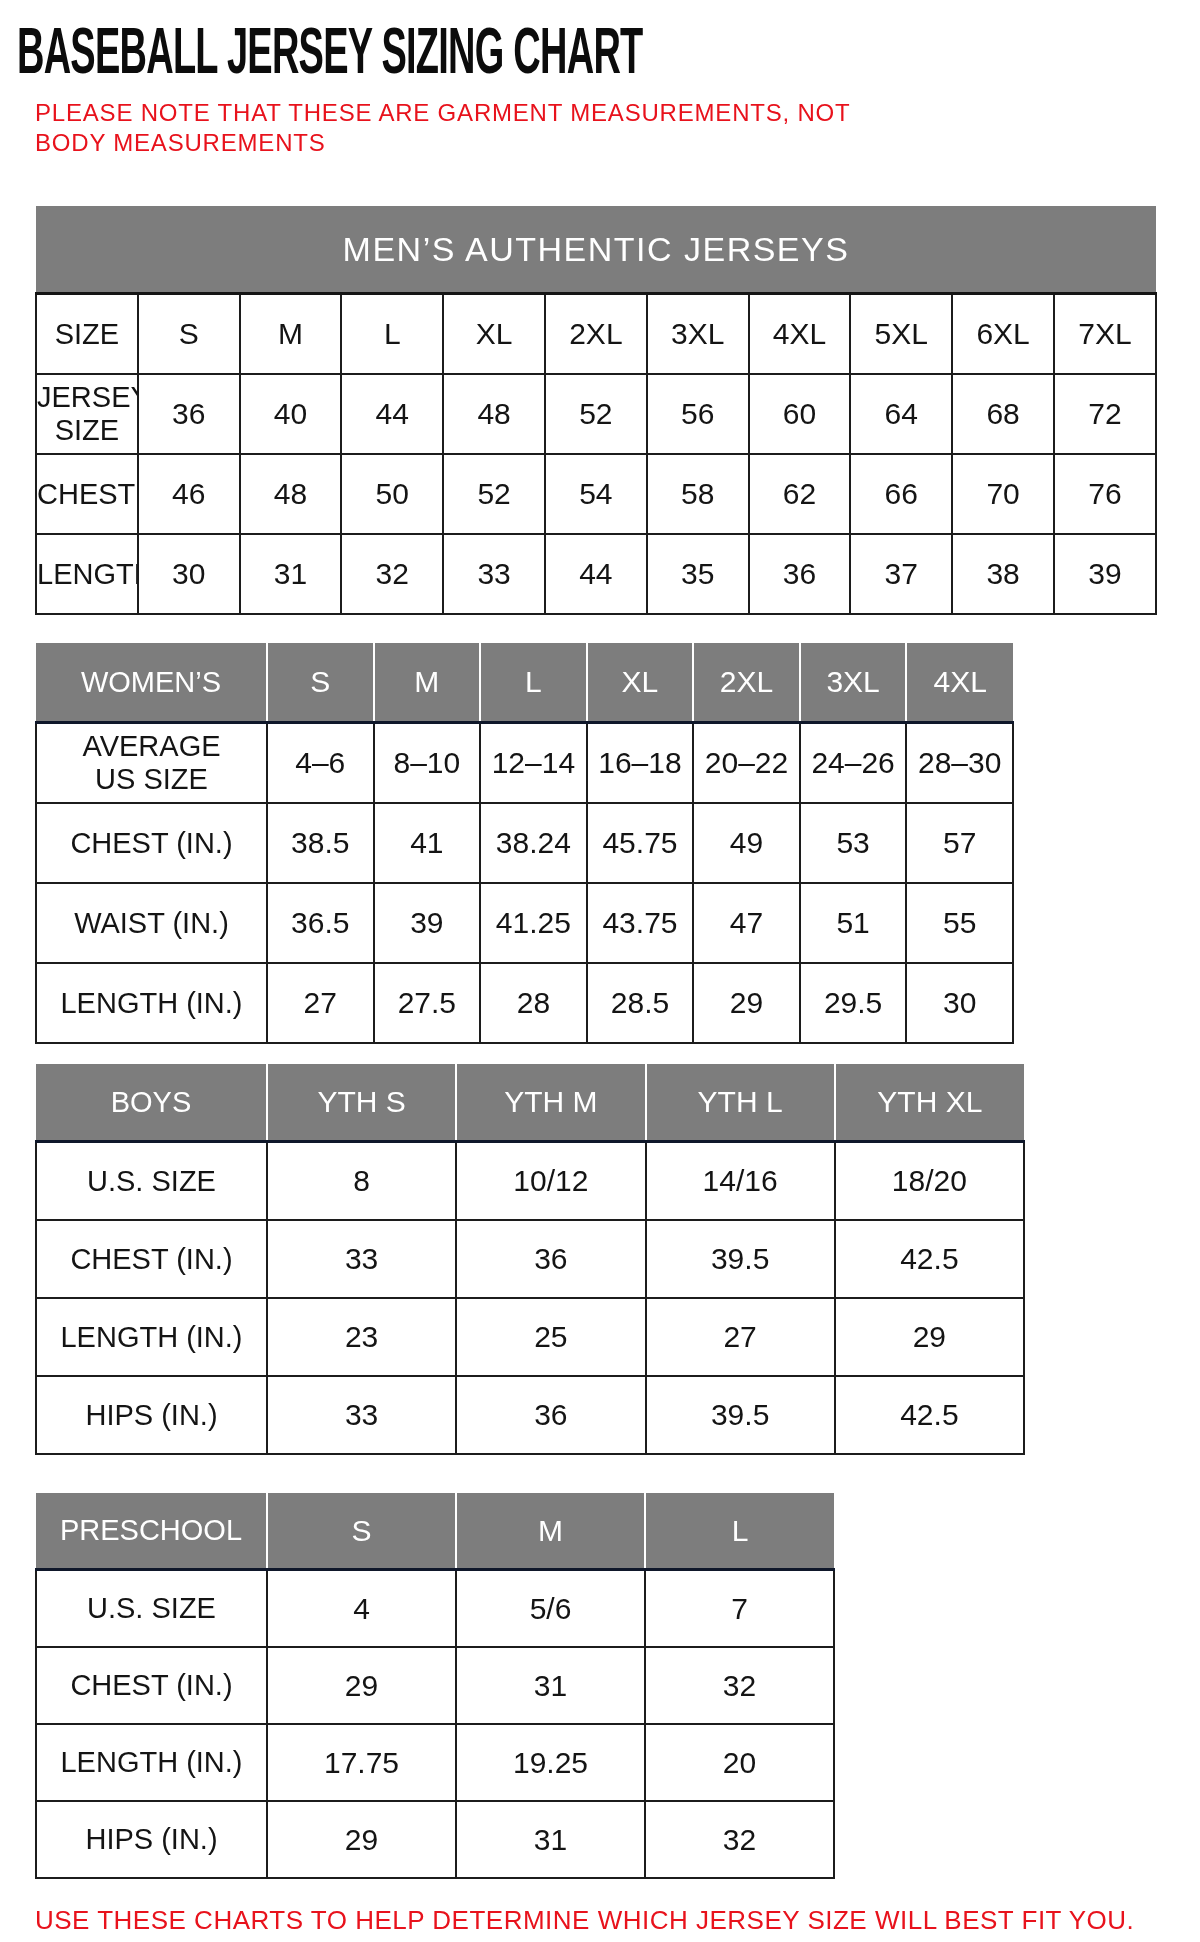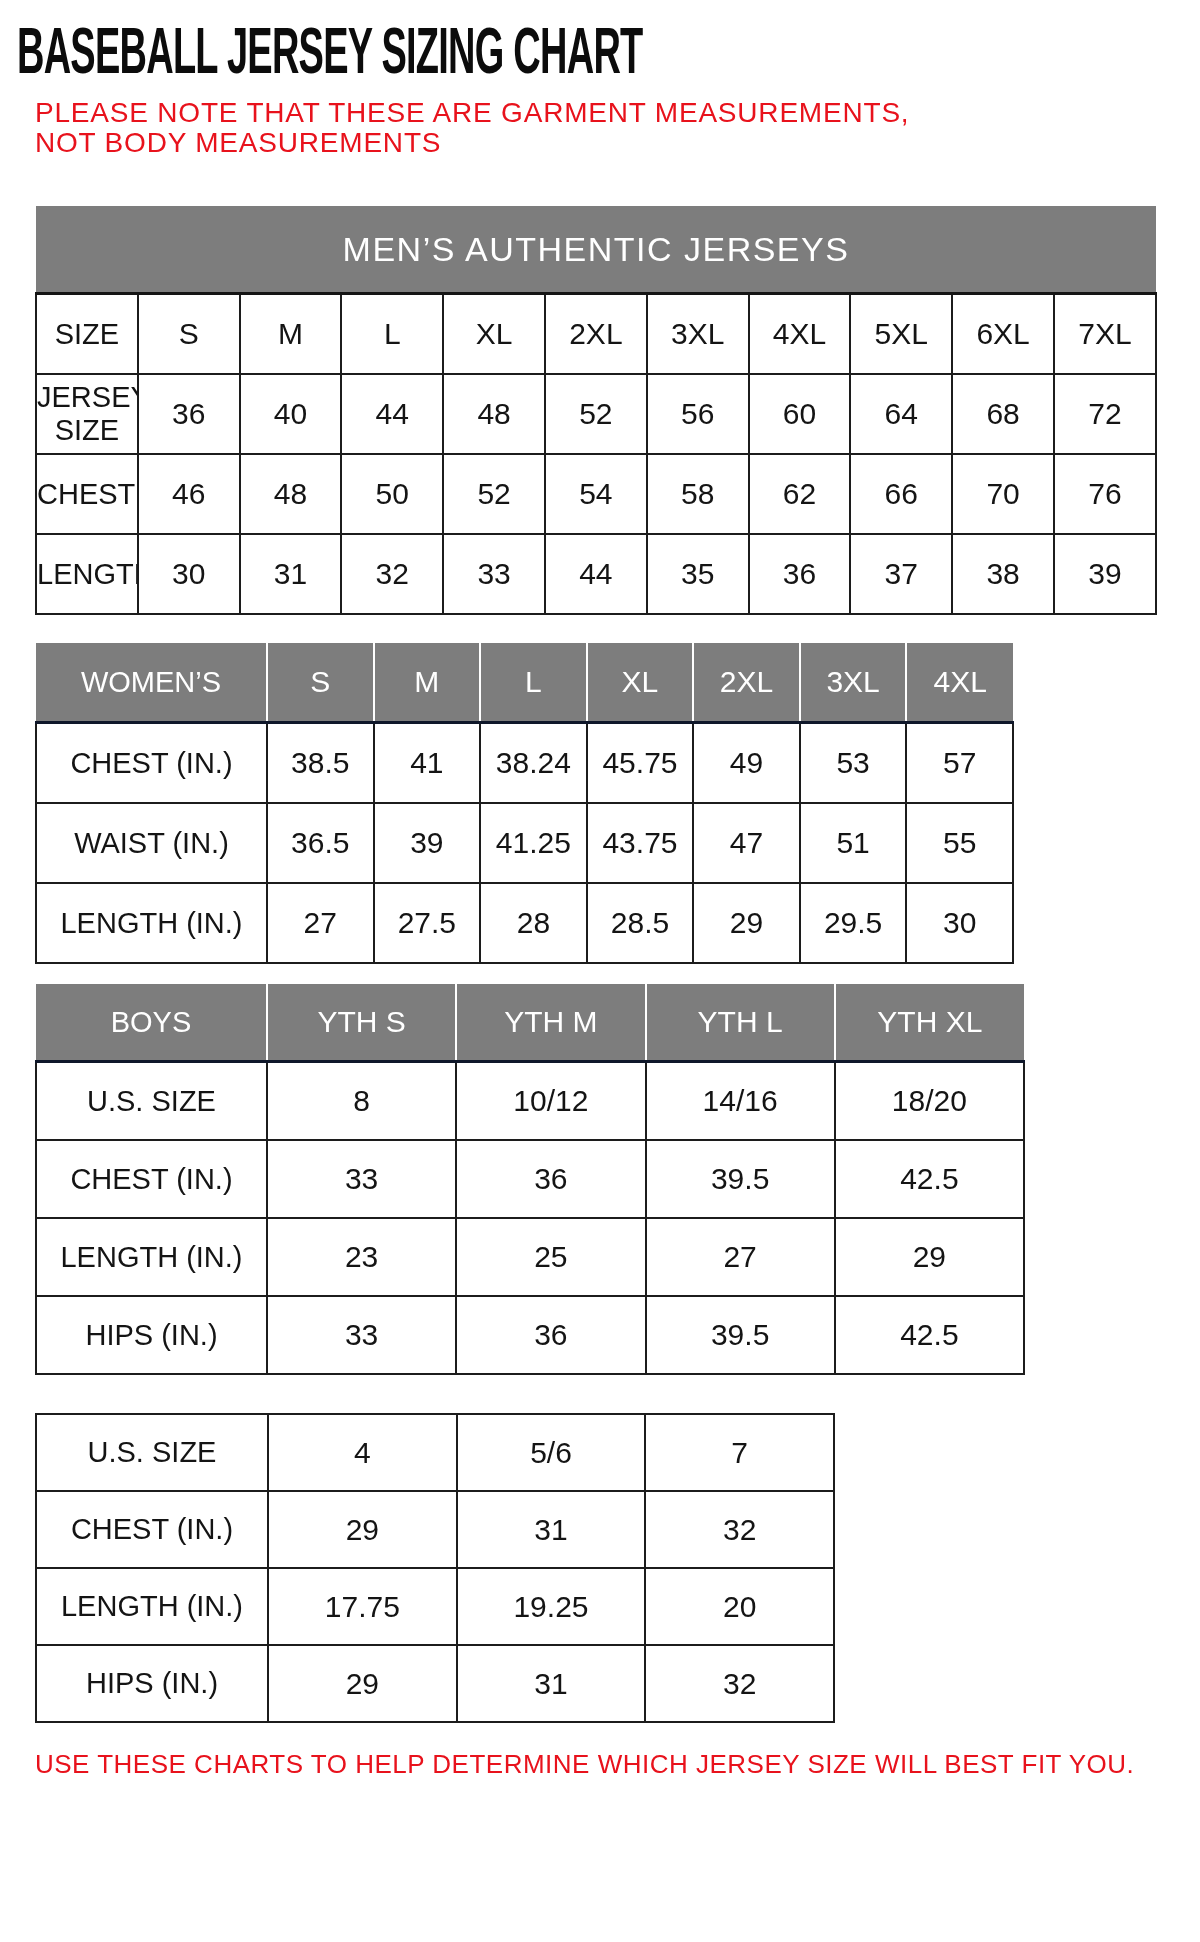--- a/index.html
+++ b/index.html
@@ -7,21 +7,21 @@
     position:relative; width:1200px; height:1942px; overflow:hidden;
     background:#ffffff; font-family:"Liberation Sans", sans-serif; color:#111;
   }
   .title-wrap { margin:18px 0 0 17px; height:66px; line-height:66px; white-space:nowrap; }
   .title-inner {
     display:inline-block; font-size:50px; font-weight:900; letter-spacing:-1px; color:#0c0c0c;
     transform:scale(0.76,1.30); transform-origin:0 50%;
   }
   .note {
     margin:14px 0 0 35px; max-width:880px;
-    font-size:28px; line-height:30px; letter-spacing:0.8px; font-weight:400;
+    font-size:24px; line-height:30px; letter-spacing:0.8px; font-weight:400;
   }
   .red { color:#e8121c; }
   table.tbl { border-collapse:collapse; table-layout:fixed; margin-left:35px;border-radius:16px; }
   .tbl td {
     border:2px solid #1c1c1c; text-align:center; vertical-align:middle;
     font-size:30px; color:#141414; padding:0; overflow:hidden;
   }
   .tbl td:first-child { width:230px; }
   .tbl td.lbl { white-space:pre-line; font-size:29px; line-height:33px; }
   .tbl td.banner {
@@ -122,20 +122,31 @@
           <td class="gray lbl">WOMEN’S</td>
           <td class="gray val">S</td>
           <td class="gray val">M</td>
           <td class="gray val">L</td>
           <td class="gray val">XL</td>
           <td class="gray val">2XL</td>
           <td class="gray val">3XL</td>
           <td class="gray val">4XL</td>
         </tr>
         <tr>
+          <td class="lbl">AVERAGE
+US SIZE</td>
+          <td class="val">4–6</td>
+          <td class="val">8–10</td>
+          <td class="val">12–14</td>
+          <td class="val">16–18</td>
+          <td class="val">20–22</td>
+          <td class="val">24–26</td>
+          <td class="val">28–30</td>
+        </tr>
+        <tr>
           <td class="lbl">CHEST (IN.)</td>
           <td class="val">38.5</td>
           <td class="val">41</td>
           <td class="val">38.24</td>
           <td class="val">45.75</td>
           <td class="val">49</td>
           <td class="val">53</td>
           <td class="val">57</td>
         </tr>
         <tr>
@@ -197,20 +208,26 @@
           <td class="val">36</td>
           <td class="val">39.5</td>
           <td class="val">42.5</td>
         </tr>
       </tbody>
     </table>
 
   <table class="tbl preschool">
       <tbody>
         <tr>
+          <td class="gray lbl">PRESCHOOL</td>
+          <td class="gray val">S</td>
+          <td class="gray val">M</td>
+          <td class="gray val">L</td>
+        </tr>
+        <tr>
           <td class="lbl">U.S. SIZE</td>
           <td class="val">4</td>
           <td class="val">5/6</td>
           <td class="val">7</td>
         </tr>
         <tr>
           <td class="lbl">CHEST (IN.)</td>
           <td class="val">29</td>
           <td class="val">31</td>
           <td class="val">32</td>

